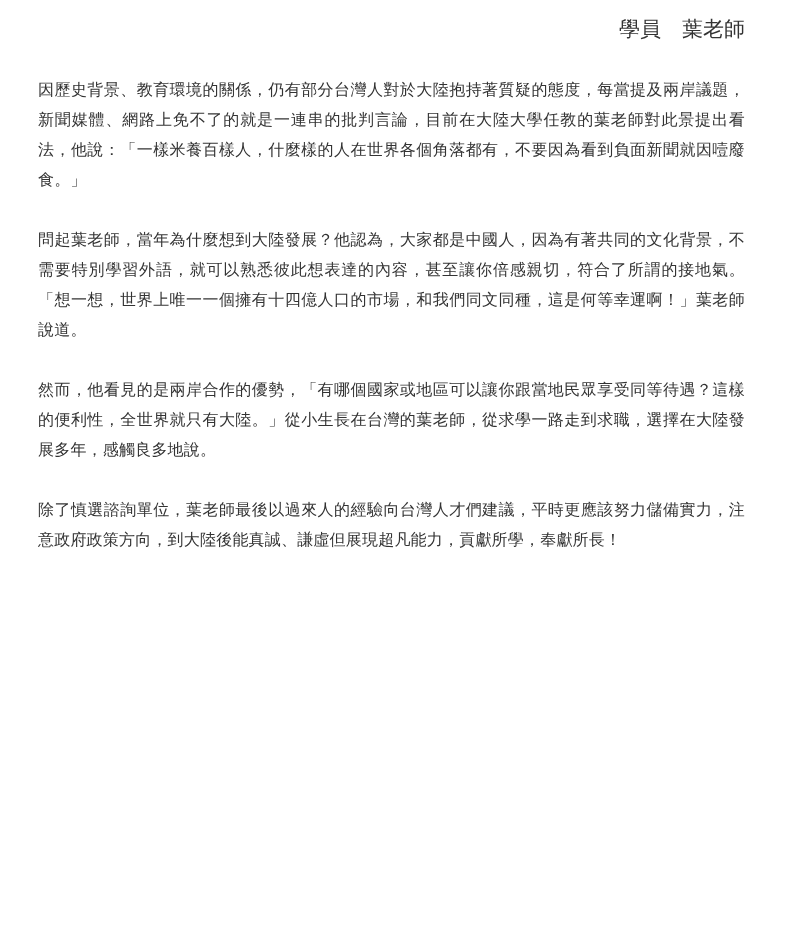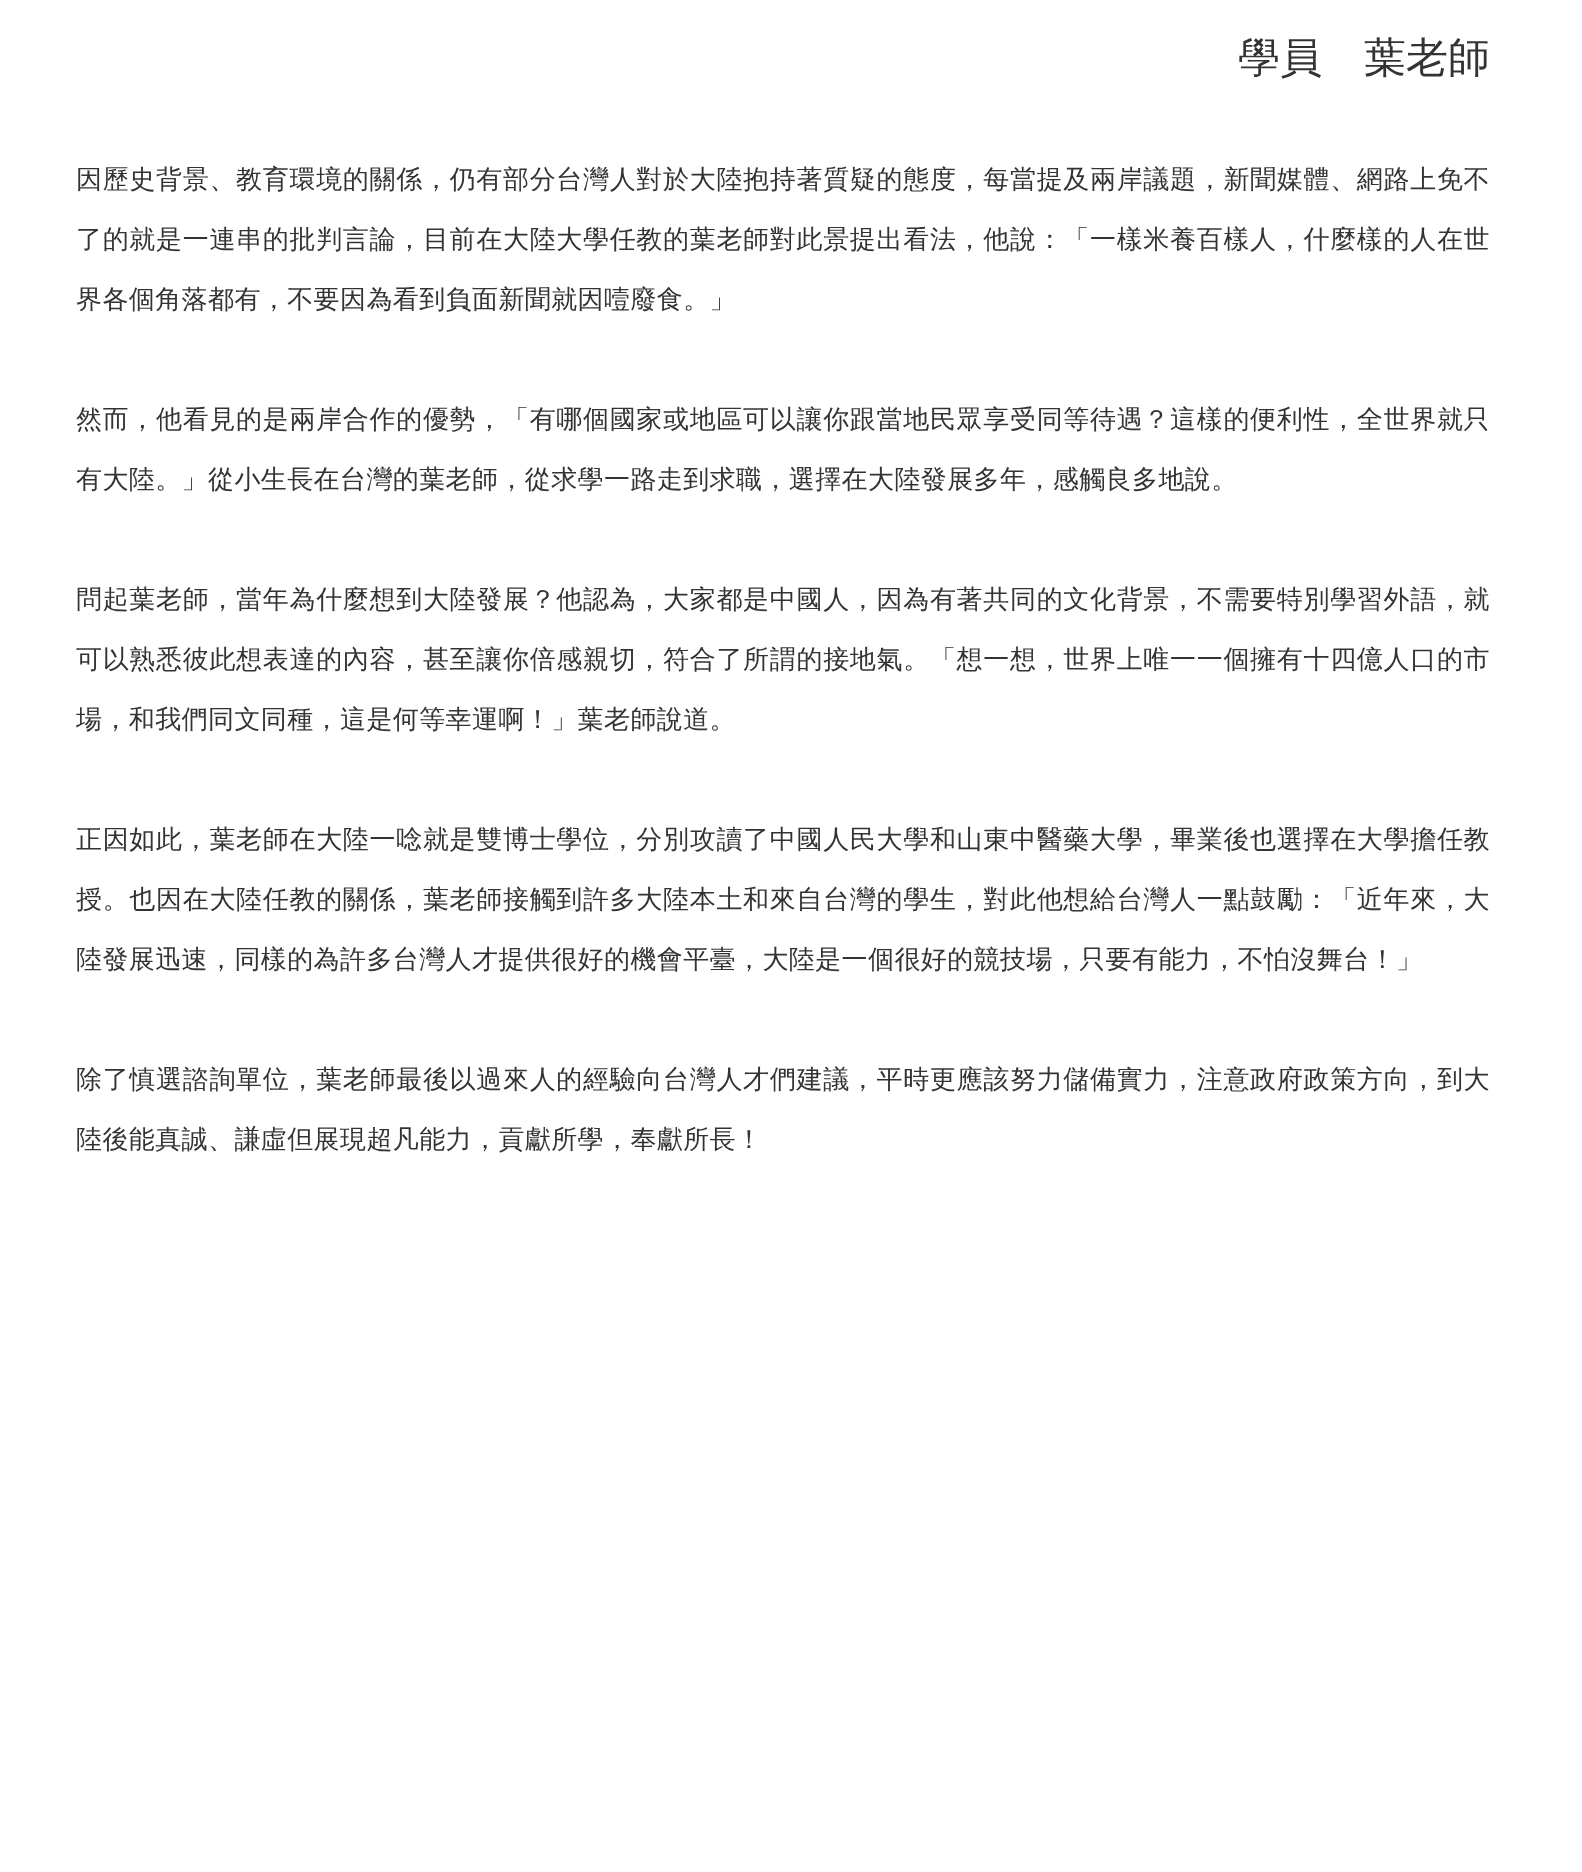--- a/index.html
+++ b/index.html
@@ -20,41 +20,40 @@
     padding: 14px 46px 20px 38px;
   }
   .byline {
     font-size: 21px;
     line-height: 30px;
     text-align: right;
     margin: 0 0 31px 0;
     white-space: pre;
   }
   .para {
-    font-size: 13px;
+    font-size: 16px;
     line-height: 30px;
     margin: 0 0 30px 0;
     text-align: justify;
     text-justify: inter-ideograph;
     letter-spacing: 0.2px;
   }
   .para:last-child {
     margin-bottom: 0;
     font-family: Liberation Serif, serif;
   }
 </style>
 </head>
 <body>
 
 <div class="page">
   <div class="byline">學員　葉老師</div>
 
   <p class="para">因歷史背景、教育環境的關係，仍有部分台灣人對於大陸抱持著質疑的態度，每當提及兩岸議題，新聞媒體、網路上免不了的就是一連串的批判言論，目前在大陸大學任教的葉老師對此景提出看法，他說：「一樣米養百樣人，什麼樣的人在世界各個角落都有，不要因為看到負面新聞就因噎廢食。」</p>
 
+  <p class="para">問起葉老師，當年為什麼想到大陸發展？他認為，大家都是中國人，因為有著共同的文化背景，不需要特別學習外語，就可以熟悉彼此想表達的內容，甚至讓你倍感親切，符合了所謂的接地氣。「想一想，世界上唯一一個擁有十四億人口的市場，和我們同文同種，這是何等幸運啊！」葉老師說道。</p>
+
   <p class="para">然而，他看見的是兩岸合作的優勢，「有哪個國家或地區可以讓你跟當地民眾享受同等待遇？這樣的便利性，全世界就只有大陸。」從小生長在台灣的葉老師，從求學一路走到求職，選擇在大陸發展多年，感觸良多地說。</p>
 
-  <p class="para">問起葉老師，當年為什麼想到大陸發展？他認為，大家都是中國人，因為有著共同的文化背景，不需要特別學習外語，就可以熟悉彼此想表達的內容，甚至讓你倍感親切，符合了所謂的接地氣。「想一想，世界上唯一一個擁有十四億人口的市場，和我們同文同種，這是何等幸運啊！」葉老師說道。</p>
-
-  <p class="para">正因如此，葉老師在大陸一唸就是雙博士學位，分別攻讀了中國人民大學和山東中醫藥大學，畢業後也選擇在大學擔任教授。也因在大陸任教的關係，葉老師接觸到許多大陸本土和來自台灣的學生，對此他想給台灣人一點鼓勵：「近年來，大陸發展迅速，同樣的為許多台灣人才提供很好的機會平臺，大陸是一個很好的競技場，只要有能力，不怕沒舞台！」</p>
 
 
   <p class="para">除了慎選諮詢單位，葉老師最後以過來人的經驗向台灣人才們建議，平時更應該努力儲備實力，注意政府政策方向，到大陸後能真誠、謙虛但展現超凡能力，貢獻所學，奉獻所長！</p>
 </div>
 
 </body></html>

